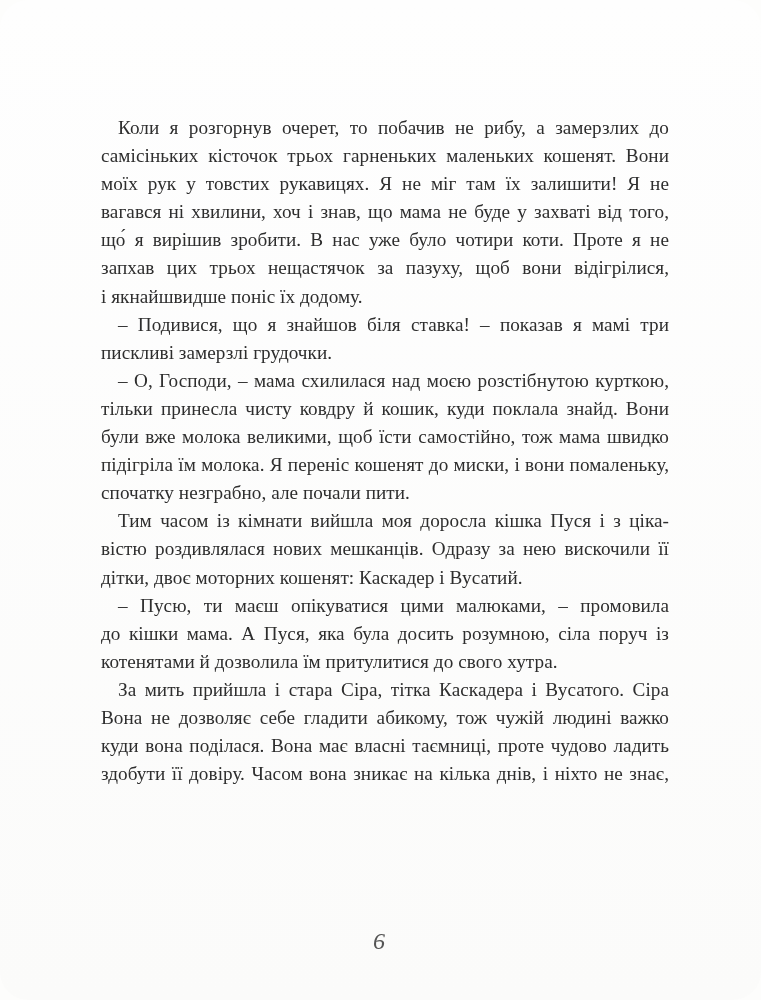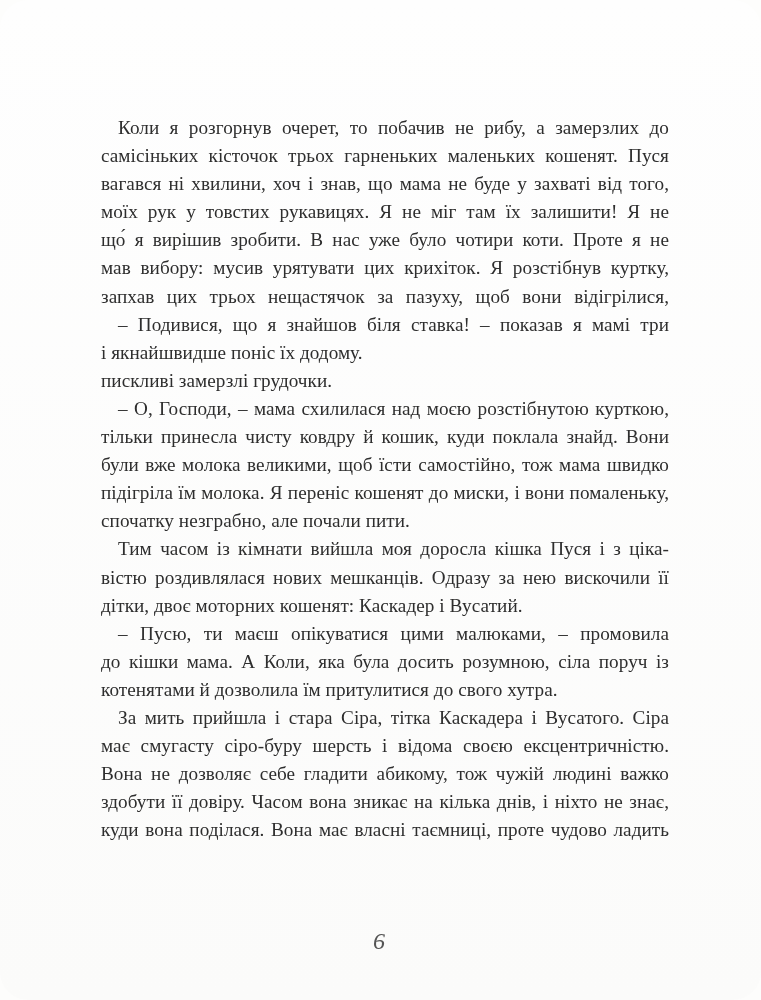--- a/index.html
+++ b/index.html
@@ -27,40 +27,38 @@
     position:absolute; left:364px; top:928px; width:30px; text-align:center;
     font-family:"Liberation Serif", serif; font-style:italic; font-size:24px; color:#555;
   }
 </style>
 </head>
 <body>
 
 <div class="page">
   <div class="text-column" id="text-column">
       <span class="line indent">Коли я розгорнув очерет, то побачив не рибу, а замерзлих до</span>
-      <span class="line">самісіньких кісточок трьох гарненьких маленьких кошенят. Пуся</span>
+      <span class="line">самісіньких кісточок трьох гарненьких маленьких кошенят. Вони</span>
+      <span class="line">моїх рук у товстих рукавицях. Я не міг там їх залишити! Я не</span>
       <span class="line">вагався ні хвилини, хоч і знав, що мама не буде у захваті від того,</span>
-      <span class="line">моїх рук у товстих рукавицях. Я не міг там їх залишити! Я не</span>
       <span class="line">що́ я вирішив зробити. В нас уже було чотири коти. Проте я не</span>
-      <span class="line">мав вибору: мусив урятувати цих крихіток. Я розстібнув куртку,</span>
       <span class="line">запхав цих трьох нещастячок за пазуху, щоб вони відігрілися,</span>
+      <span class="line last">і якнайшвидше поніс їх додому.</span>
       <span class="line indent">– Подивися, що я знайшов біля ставка! – показав я мамі три</span>
-      <span class="line last">і якнайшвидше поніс їх додому.</span>
       <span class="line last">пискливі замерзлі грудочки.</span>
       <span class="line indent">– О, Господи, – мама схилилася над моєю розстібнутою курткою,</span>
       <span class="line">тільки принесла чисту ковдру й кошик, куди поклала знайд. Вони</span>
       <span class="line">були вже молока великими, щоб їсти самостійно, тож мама швидко</span>
       <span class="line">підігріла їм молока. Я переніс кошенят до миски, і вони помаленьку,</span>
       <span class="line last">спочатку незграбно, але почали пити.</span>
       <span class="line indent">Тим часом із кімнати вийшла моя доросла кішка Пуся і з ціка-</span>
       <span class="line">вістю роздивлялася нових мешканців. Одразу за нею вискочили її</span>
       <span class="line last">дітки, двоє моторних кошенят: Каскадер і Вусатий.</span>
       <span class="line indent">– Пусю, ти маєш опікуватися цими малюками, – промовила</span>
-      <span class="line">до кішки мама. А Коли, яка була досить розумною, сіла поруч із</span>
+      <span class="line">до кішки мама. А Пуся, яка була досить розумною, сіла поруч із</span>
       <span class="line last">котенятами й дозволила їм притулитися до свого хутра.</span>
       <span class="line indent">За мить прийшла і стара Сіра, тітка Каскадера і Вусатого. Сіра</span>
-      <span class="line">має смугасту сіро-буру шерсть і відома своєю ексцентричністю.</span>
       <span class="line">Вона не дозволяє себе гладити абикому, тож чужій людині важко</span>
+      <span class="line">куди вона поділася. Вона має власні таємниці, проте чудово ладить</span>
       <span class="line">здобути її довіру. Часом вона зникає на кілька днів, і ніхто не знає,</span>
-      <span class="line">куди вона поділася. Вона має власні таємниці, проте чудово ладить</span>
     </div>
   <div class="page-number">6</div>
 </div>
 
 </body></html>

